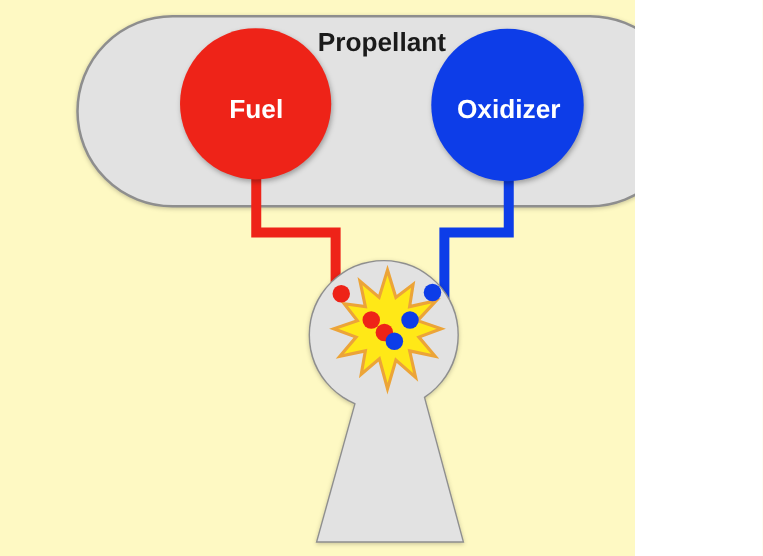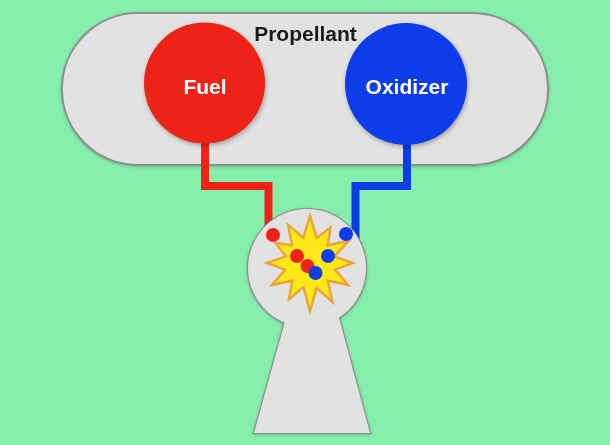--- a/index.html
+++ b/index.html
@@ -3,23 +3,23 @@
 <meta charset="utf-8">
 <style>
   html, body {
     margin: 0;
     padding: 0;
     background: #ffffff;
     font-family: "Liberation Sans", sans-serif;
   }
   .stage {
     position: relative;
-    width: 610px;
+    width: 508px;
     height: 445px;
-    background: #86efac;
+    background: #fef9c3;
     overflow: hidden;
   }
   svg { display: block; }
   .diagram-label {
     font-family: "Liberation Sans", sans-serif;
     font-weight: bold;
   }
   .soft-shadow  { filter: drop-shadow(1px 2px 2px rgba(0,0,0,0.30)); }
   .faint-shadow { filter: drop-shadow(0.5px 1.5px 1.5px rgba(0,0,0,0.22)); }
 </style>

